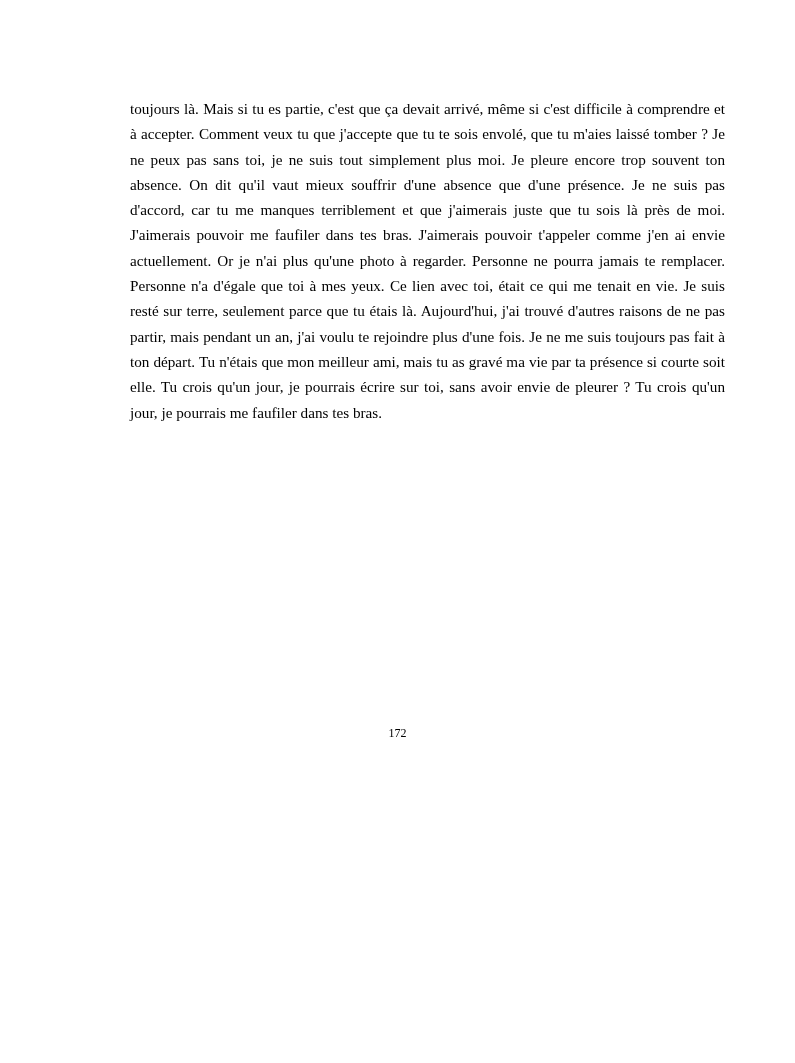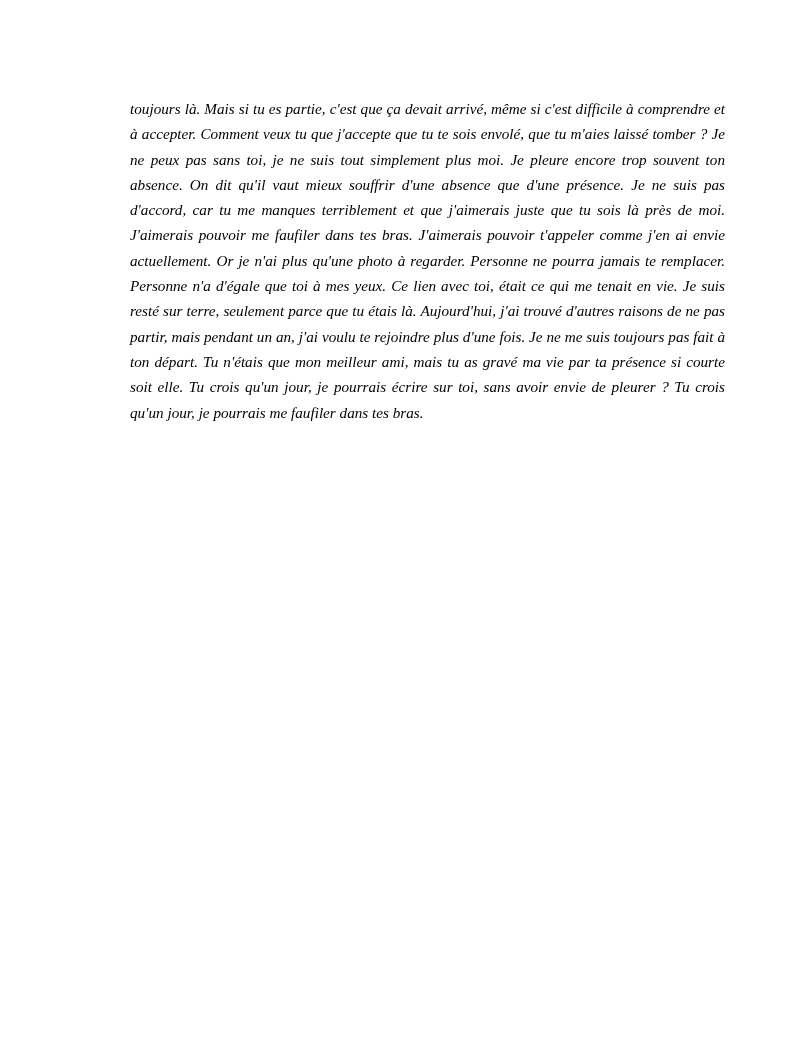--- a/index.html
+++ b/index.html
@@ -14,21 +14,20 @@
     color: #000000;
     position: relative;
     overflow: hidden;
   }
   .page {
     box-sizing: border-box;
     width: 795px;
     height: 773px;
     padding: 96px 70px 0 130px;
     position: relative;
-    font-style: italic;
   }
   .body-text {
     font-size: 15.2px;
     line-height: 25.3px;
     text-align: justify;
     text-justify: inter-word;
     hyphens: none;
     white-space: pre-wrap;
   }
   .page-number {
@@ -39,13 +38,14 @@
     text-align: center;
     font-size: 12px;
     color: #000000;
   }
 </style>
 </head>
 <body>
 
 <div class="page">
   <div class="body-text">toujours là. Mais si tu es partie, c'est que ça devait arrivé, même si c'est difficile à comprendre et à accepter. Comment veux tu que j'accepte que tu te sois envolé, que tu m'aies laissé tomber ? Je ne peux pas sans toi, je ne suis tout simplement plus moi. Je pleure encore trop souvent ton absence. On dit qu'il vaut mieux souffrir d'une absence que d'une présence. Je ne suis pas d'accord, car tu me manques terriblement et que j'aimerais juste que tu sois là près de moi. J'aimerais pouvoir me faufiler dans tes bras. J'aimerais pouvoir t'appeler comme j'en ai envie actuellement. Or je n'ai plus qu'une photo à regarder. Personne ne pourra jamais te remplacer. Personne n'a d'égale que toi à mes yeux. Ce lien avec toi, était ce qui me tenait en vie. Je suis resté sur terre, seulement parce que tu étais là. Aujourd'hui, j'ai trouvé d'autres raisons de ne pas partir, mais pendant un an, j'ai voulu te rejoindre plus d'une fois. Je ne me suis toujours pas fait à ton départ. Tu n'étais que mon meilleur ami, mais tu as gravé ma vie par ta présence si courte soit elle. Tu crois qu'un jour, je pourrais écrire sur toi, sans avoir envie de pleurer ? Tu crois qu'un jour, je pourrais me faufiler dans tes bras.</div>
+  <div class="page-number">172</div>
 </div>
 
 </body></html>

